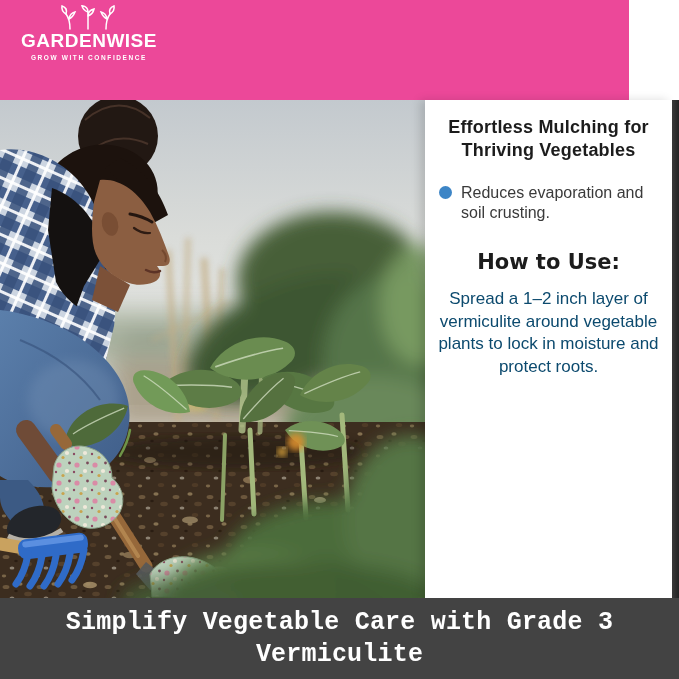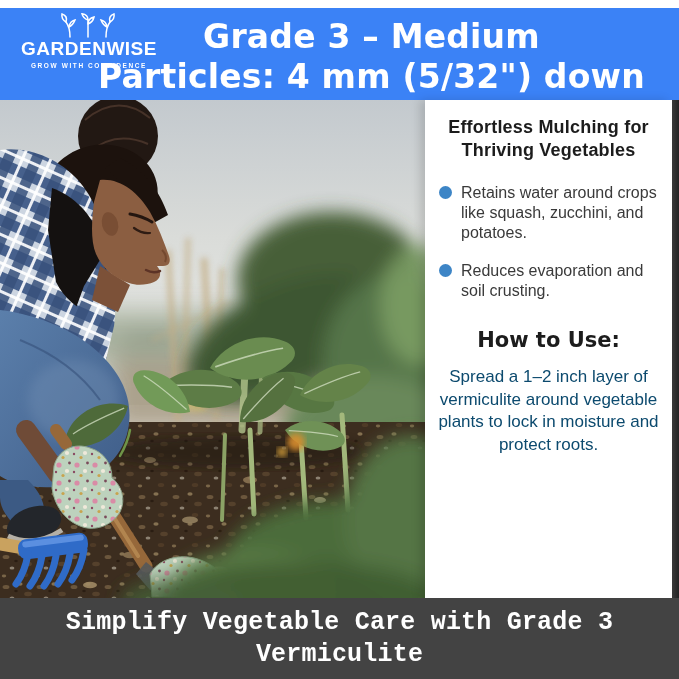--- a/index.html
+++ b/index.html
@@ -1,20 +1,20 @@
 <!DOCTYPE html>
 <html><head>
 <meta charset="utf-8">
 <style>
   html,body{margin:0;padding:0;background:#fff;}
   .canvas{position:relative;width:679px;height:679px;overflow:hidden;
           font-family:"Liberation Sans",sans-serif;background:#fff;}
 
   
-  .header{position:absolute;top:8px;left:0;width:679px;height:100px;background:#3b82f6;}
+  .header{position:absolute;top:0;left:0;width:629px;height:100px;background:#ec4899;}
   .logo{position:absolute;left:14px;top:5px;width:150px;text-align:center;color:#fff;}
   .logo-icons{display:block;margin:0 auto 1px;}
   .logo-name{font-size:19px;font-weight:bold;letter-spacing:.5px;line-height:1.05;
              font-family:"Liberation Sans",sans-serif;}
   .logo-tagline{font-size:6.5px;letter-spacing:1.6px;margin-top:3px;font-weight:bold;}
   .header-title{position:absolute;left:0;right:0;top:9px;padding-left:64px;
                 text-align:center;color:#fff;font-family:"DejaVu Sans",sans-serif;
                 font-weight:800;font-size:33px;line-height:1.22;letter-spacing:.2px;}
 
   
@@ -58,24 +58,20 @@
           <path d="M28,24 C28,17 28,12 28,7"></path>
           <path d="M28,7 Q23,5 22,0.8 Q28,1.5 28,7"></path>
           <path d="M28,11 Q33,9 34,4 Q28,5.5 28,11"></path>
           <path d="M46,24 C46,18 47,13 50,9"></path>
           <path d="M50,9 Q55,6 54,1 Q48,3 50,9"></path>
           <path d="M47,14 Q43,12 41,7 Q46,8 47,14"></path>
         </g>
       </svg>
       <div class="logo-name">GARDENWISE</div>
       <div class="logo-tagline">GROW WITH CONFIDENCE</div>
-    </div>
-    <div class="header-title">
-      <div>Grade 3 – Medium</div>
-      <div>Particles: 4 mm (5/32") down</div>
     </div>
   </div>
 
   <div class="middle">
 
     <div class="photo">
       <svg width="425" height="498" viewBox="0 0 425 498">
         <defs>
           <linearGradient id="skyG" x1="0" y1="0" x2="0" y2="1">
             <stop offset="0" stop-color="#c3c9ce"></stop>
@@ -275,24 +271,20 @@
           <ellipse cx="180" cy="502" rx="60" ry="24" fill="#46603a" opacity="0.8"></ellipse>
         </g>
       </svg>
     </div>
 
     <div class="panel">
       <h2>Effortless Mulching for Thriving Vegetables</h2>
       <ul class="bullets">
         <li>
           <span class="dot"></span>
-          <span class="btext">Retains water around crops like squash, zucchini, and potatoes.</span>
-        </li>
-        <li>
-          <span class="dot"></span>
           <span class="btext">Reduces evaporation and soil crusting.</span>
         </li>
       </ul>
       <h3 class="howto-h">How to Use:</h3>
       <p class="howto-p">Spread a 1–2 inch layer of vermiculite around vegetable plants to lock in moisture and protect roots.</p>
     </div>
 
     <div class="edge-strip"></div>
   </div>
 

